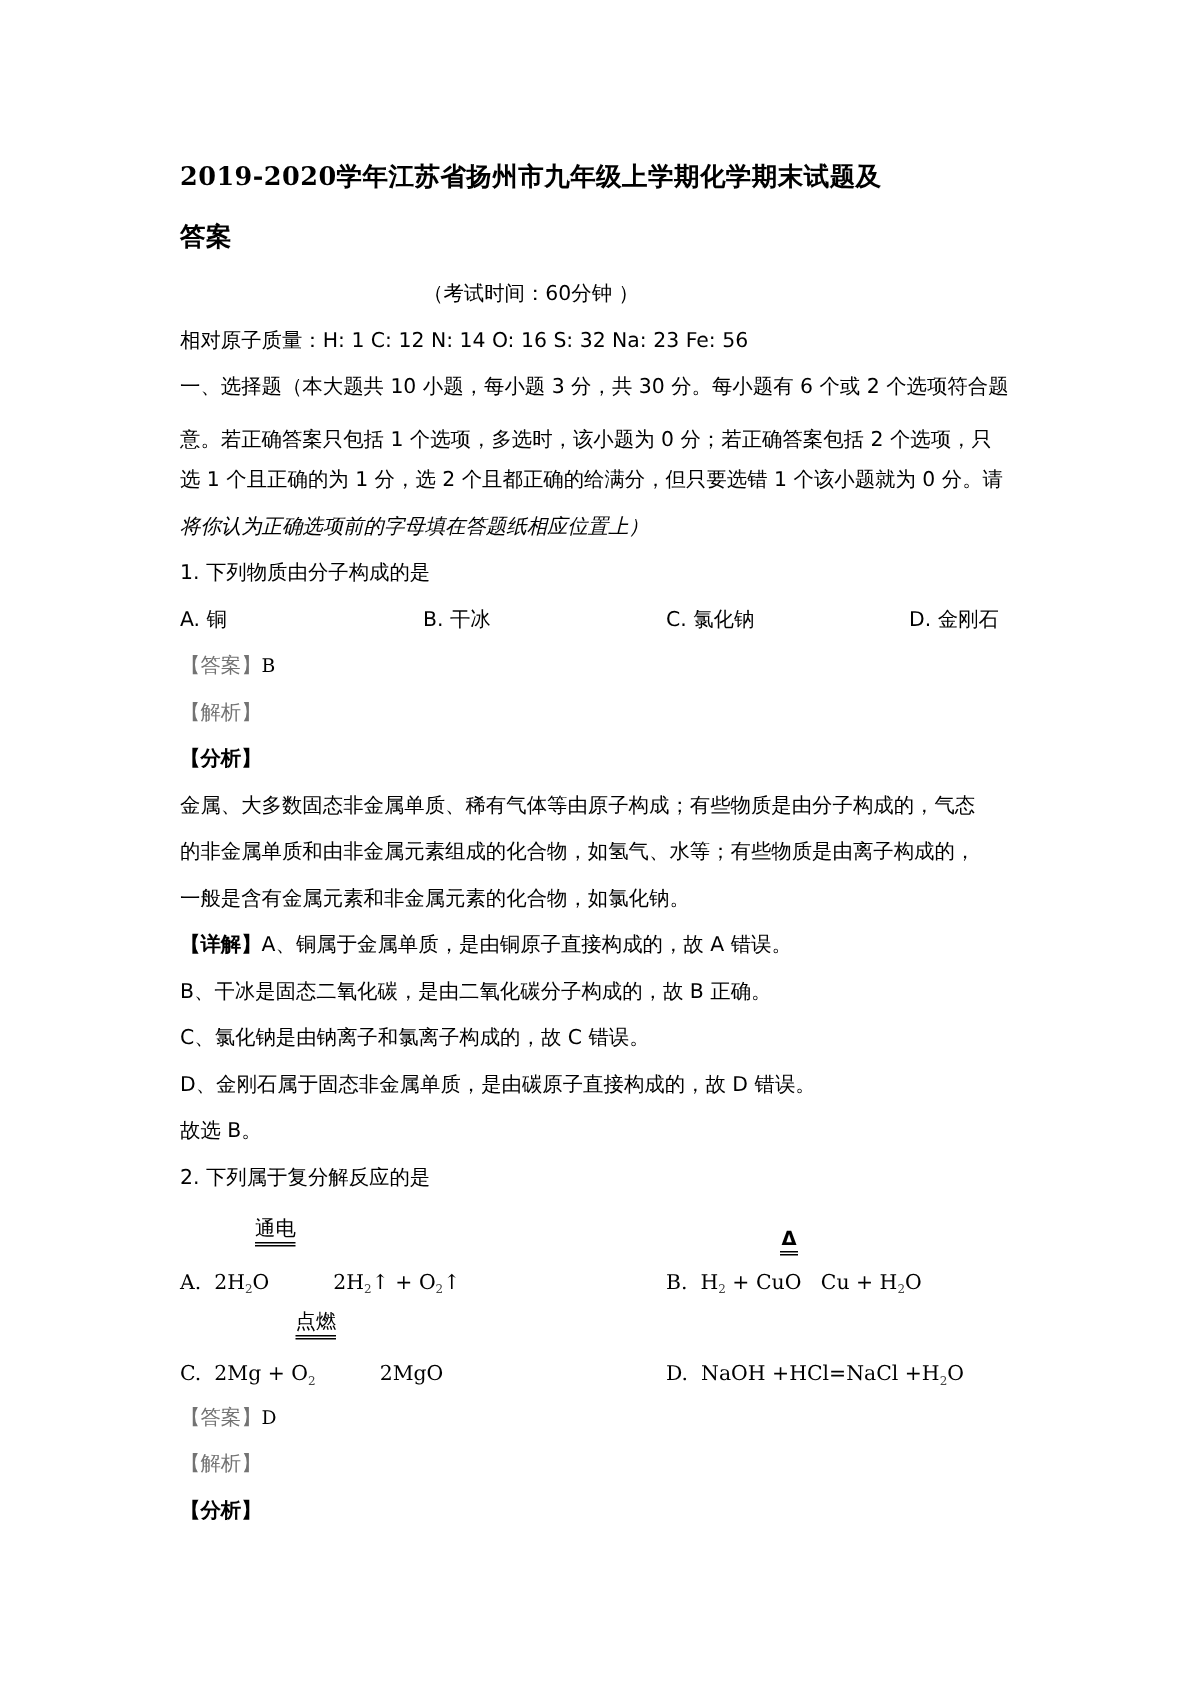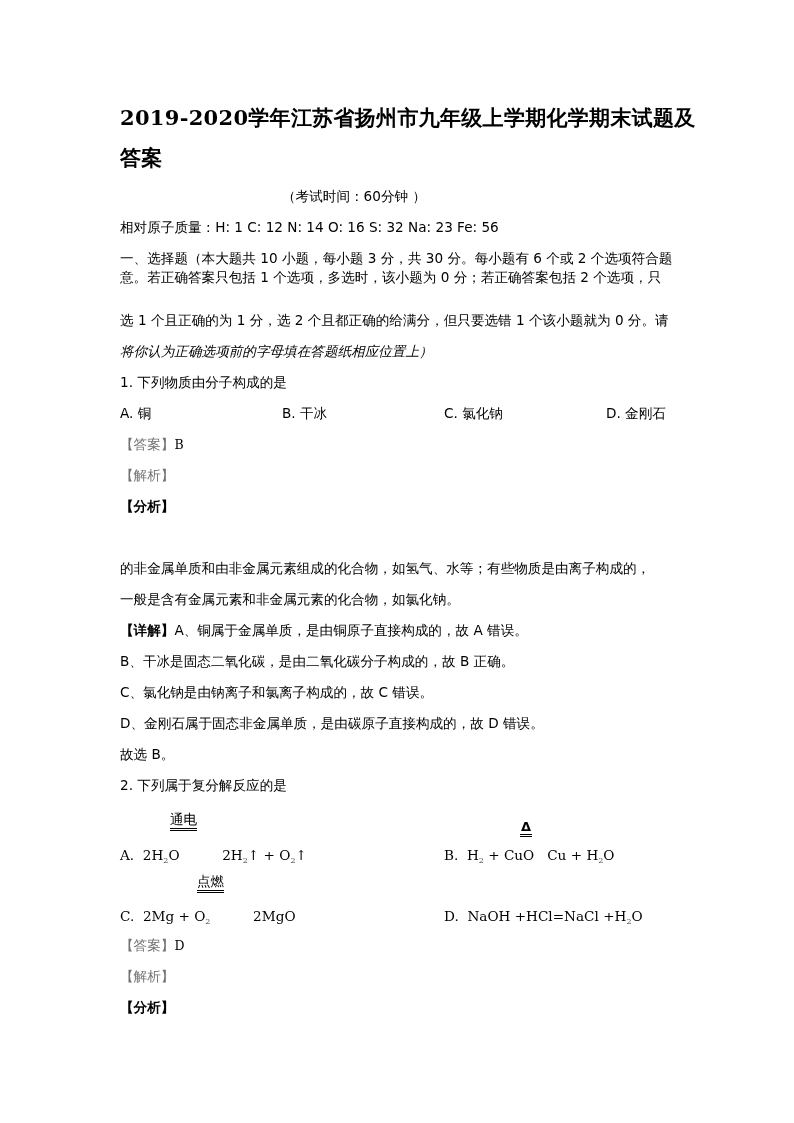--- a/index.html
+++ b/index.html
@@ -3,21 +3,21 @@
 <meta charset="utf-8">
 <style>
   html, body { margin: 0; padding: 0; background: #ffffff; }
   body {
     width: 794px; height: 1123px; position: relative; overflow: hidden;
     font-family: "DejaVu Sans", sans-serif; color: #000;
   }
   .page { position: absolute; left: 0; top: 0; width: 794px; height: 1123px; }
   .title {
     position: absolute; left: 120px; width: 560px;
-    font-family: "DejaVu Serif", serif; font-size: 21px; font-weight: bold; line-height: 24px;
+    font-family: "DejaVu Serif", serif; font-size: 17px; font-weight: bold; line-height: 24px;
     letter-spacing: 0.3px; white-space: nowrap;
   }
   .line {
     position: absolute; left: 120px; font-size: 13.6px; line-height: 18px; white-space: nowrap;
   }
   .mono { font-family: "DejaVu Serif", serif; font-size: 12.5px; }
   .center { left: 0; width: 708px; text-align: center; }
   .blue { color: #737373; }
   .opt { position: absolute; font-size: 13.6px; line-height: 18px; white-space: nowrap; }
   .cond {
@@ -35,36 +35,37 @@
 
 <div class="page">
 
   <div class="title" style="top:106px;">2019-2020学年江苏省扬州市九年级上学期化学期末试题及</div>
   <div class="title" style="top:146px;">答案</div>
 
   <div class="line center" style="top:187px;">（考试时间：60分钟 ）</div>
   <div class="line" style="top:218px;">相对原子质量：H: 1  C: 12  N: 14  O: 16  S: 32  Na: 23  Fe: 56</div>
 
   <div class="line" style="top:249px;">一、选择题（本大题共 10 小题，每小题 3 分，共 30 分。每小题有 6 个或 2 个选项符合题</div>
-  <div class="line" style="top:268px;">意。若正确答案只包括 1 个选项，多选时，该小题为 0 分；若正确答案包括 2 个选项，只</div>
+  <div class="line" style="top:284px;">意。若正确答案只包括 1 个选项，多选时，该小题为 0 分；若正确答案包括 2 个选项，只</div>
   <div class="line" style="top:311px;">选 1 个且正确的为 1 分，选 2 个且都正确的给满分，但只要选错 1 个该小题就为 0 分。请</div>
   <div class="line" style="top:342px;font-style:italic;">将你认为正确选项前的字母填在答题纸相应位置上）</div>
 
   <div class="line" style="top:373px;">1. 下列物质由分子构成的是</div>
   <div class="opt" style="top:404px; left:120px;">A. 铜</div>
   <div class="opt" style="top:404px; left:282px;">B. 干冰</div>
   <div class="opt" style="top:404px; left:444px;">C. 氯化钠</div>
   <div class="opt" style="top:404px; left:606px;">D. 金刚石</div>
 
   <div class="line" style="top:435px;">
     <span class="blue">【答案】</span><span class="mono">B</span>
   </div>
   <div class="line blue" style="top:466px;">【解析】</div>
   <div class="line" style="top:497px; font-weight:bold;">【分析】</div>
 
+  <div class="line" style="top:528px;">金属、大多数固态非金属单质、稀有气体等由原子构成；有些物质是由分子构成的，气态</div>
   <div class="line" style="top:559px;">的非金属单质和由非金属元素组成的化合物，如氢气、水等；有些物质是由离子构成的，</div>
   <div class="line" style="top:590px;">一般是含有金属元素和非金属元素的化合物，如氯化钠。</div>
 
   <div class="line" style="top:621px;">
     <span style="font-weight:bold;">【详解】</span><span>A、铜属于金属单质，是由铜原子直接构成的，故 A 错误。</span>
   </div>
   <div class="line" style="top:652px;">B、干冰是固态二氧化碳，是由二氧化碳分子构成的，故 B 正确。</div>
   <div class="line" style="top:683px;">C、氯化钠是由钠离子和氯离子构成的，故 C 错误。</div>
   <div class="line" style="top:714px;">D、金刚石属于固态非金属单质，是由碳原子直接构成的，故 D 错误。</div>
   <div class="line" style="top:745px;">故选 B。</div>

